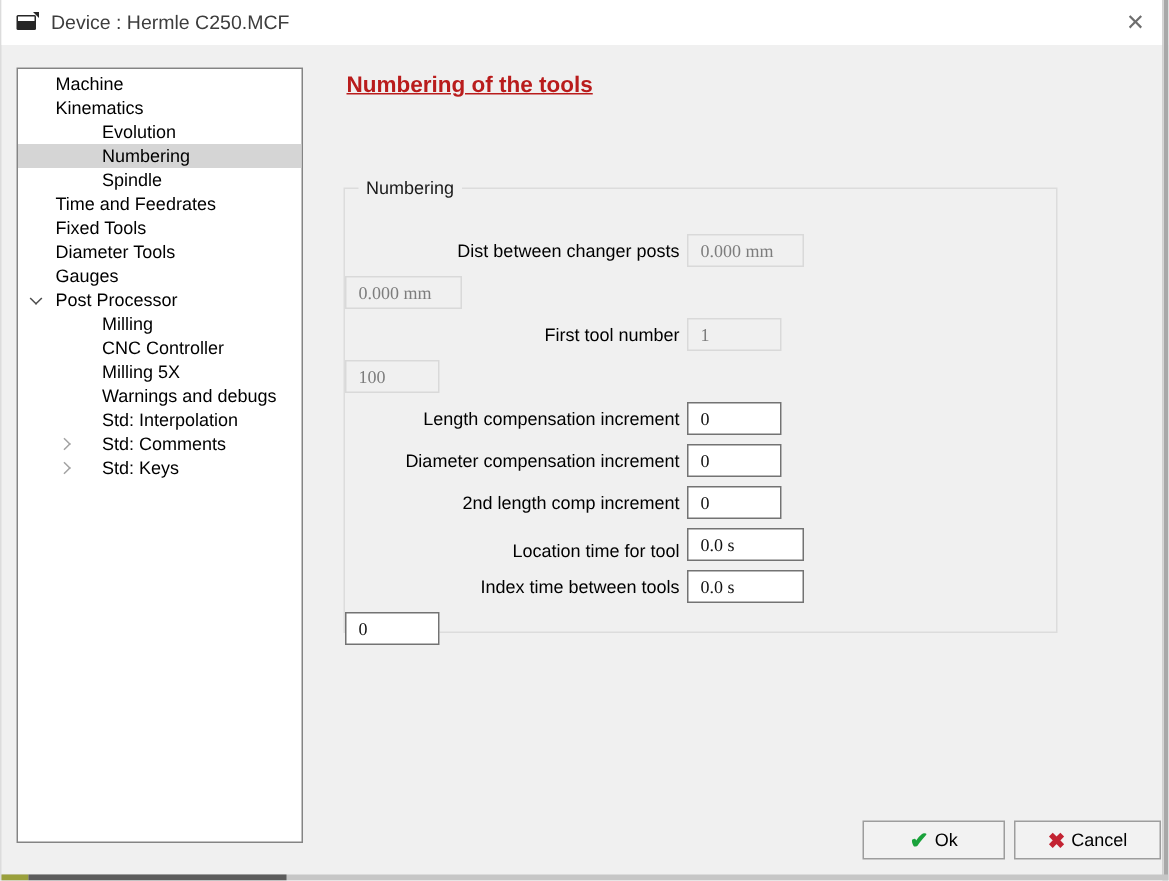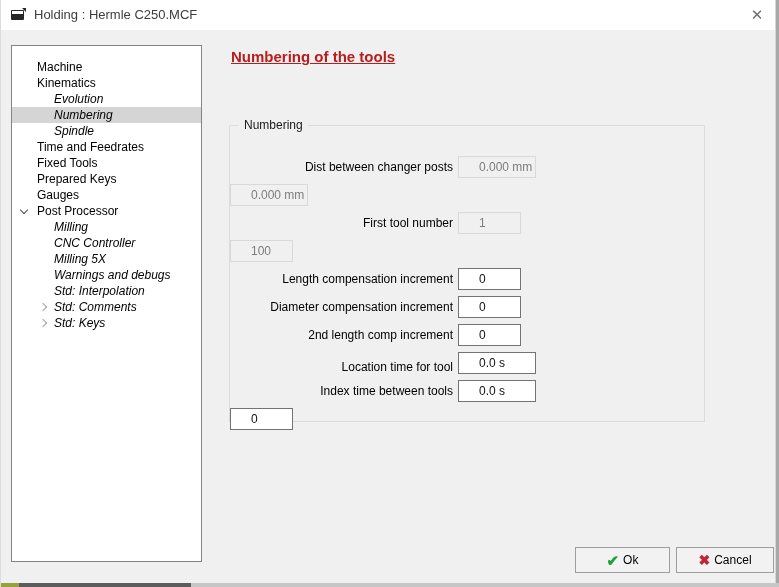--- a/index.html
+++ b/index.html
@@ -18,41 +18,41 @@
 
   
   .right-edge { position:absolute; right:0; top:0; width:4px; height:100%; background:#a8a8a8; border-left:1px solid #d6d6d6; }
 
   
   .bottom-strip { position:absolute; left:0; bottom:0; height:4px; width:100%; background:#c6c6c6; }
   .bottom-strip .seg-olive { position:absolute; left:0; top:0; width:18px; height:4px; background:#9aa03c; }
   .bottom-strip .seg-dark { position:absolute; left:18px; top:0; width:172px; height:4px; background:#5c5c5c; }
 
   
-  .tree-panel { position:absolute; left:10px; top:45px; width:191px; height:517px; background:#ffffff; border:1px solid #848484; padding-top:13px; overflow:hidden; }
+  .tree-panel { position:absolute; left:10px; top:45px; width:191px; height:517px; background:#ffffff; border:1px solid #848484; padding-top:2px; overflow:hidden; }
   .tree-row { position:relative; height:16px; line-height:16px; font-size:12px; color:#000; white-space:nowrap; }
   .tree-row.selected { background:#d5d5d5; }
   .tree-row .t-label { display:inline-block; }
   .tree-row.lv-1 .t-label { margin-left:25px; }
-  .tree-row.lv-2 .t-label { margin-left:42px;font-style:italic; }
+  .tree-row.lv-2 .t-label { margin-left:56px; }
   .chev { display:none; position:absolute; top:5px; width:6px; height:6px; }
   .tree-row.chev-expanded .chev { display:block; left:9px; top:4px; border-right:1.6px solid #4d4d4d; border-bottom:1.6px solid #4d4d4d; transform:rotate(45deg); }
   .tree-row.chev-collapsed .chev { display:block; left:28px; top:5px; border-right:1.6px solid #a2a2a2; border-bottom:1.6px solid #a2a2a2; transform:rotate(-45deg); }
 
   
   .page-heading { position:absolute; left:230px; top:48px; font-size:15px; font-weight:bold; color:#b91c1c;text-decoration:underline; }
 
   .groupbox { position:absolute; left:228px; top:125px; width:476px; height:297px; border:1px solid #dcdcdc; }
   .groupbox-title { position:absolute; top:-8px; left:9px; background:#f0f0f0; padding:0 5px; font-size:12px; color:#1a1a1a; }
 
   .fields { position:absolute; left:0; top:14px; width:100%;margin-top:16px; }
   .field-row { display:flex; align-items:center; height:22px; margin-bottom:6px; }
   .field-row.gap-before { margin-top:4px;align-items:flex-end; }
   .f-label { width:228px; text-align:right; padding-right:5px; font-size:12px; color:#000; }
-  .f-input { height:22px; font-family:Liberation Sans, sans-serif; font-size:12px; padding-left:20px;
+  .f-input { height:22px; font-family:Liberation Serif, serif; font-size:12px; padding-left:8px;
              background:#ffffff; border:1px solid #737373; color:#111; outline:none; }
   .field-row.w-wide .f-input { width:78px; }
   .field-row.w-narrow .f-input { width:63px; }
   .field-row.disabled .f-input { background:#f0f0f0; border:1px solid #d9d9d9; color:#7d7d7d; }
 
   
   .btn { position:absolute; top:547px; height:26px; background:#f2f2f2; border:1px solid #9d9d9d;
          display:flex; align-items:center; justify-content:center; font-size:12px; color:#000; cursor:default; }
   .ok-btn { left:574px; width:95px; }
   .cancel-btn { left:675px; width:98px; }
@@ -64,21 +64,21 @@
 <body>
 
 <div class="window">
 
   <div class="titlebar">
     <span class="app-icon">
       <span class="scr"></span>
       <span class="band"></span>
       <span class="flag"></span>
     </span>
-    <span class="title-text">Holding : Hermle C250.MCF</span>
+    <span class="title-text">Device : Hermle C250.MCF</span>
     <span class="close-btn">✕</span>
   </div>
 
   <div class="tree-panel">
 
       <div class="tree-row lv-1">
         
         <span class="t-label">Machine</span>
       </div>
 
@@ -108,21 +108,21 @@
         <span class="t-label">Time and Feedrates</span>
       </div>
 
       <div class="tree-row lv-1">
         
         <span class="t-label">Fixed Tools</span>
       </div>
 
       <div class="tree-row lv-1">
         
-        <span class="t-label">Prepared Keys</span>
+        <span class="t-label">Diameter Tools</span>
       </div>
 
       <div class="tree-row lv-1">
         
         <span class="t-label">Gauges</span>
       </div>
 
       <div class="tree-row lv-1 chev-expanded">
         <span class="chev"></span>
         <span class="t-label">Post Processor</span>

